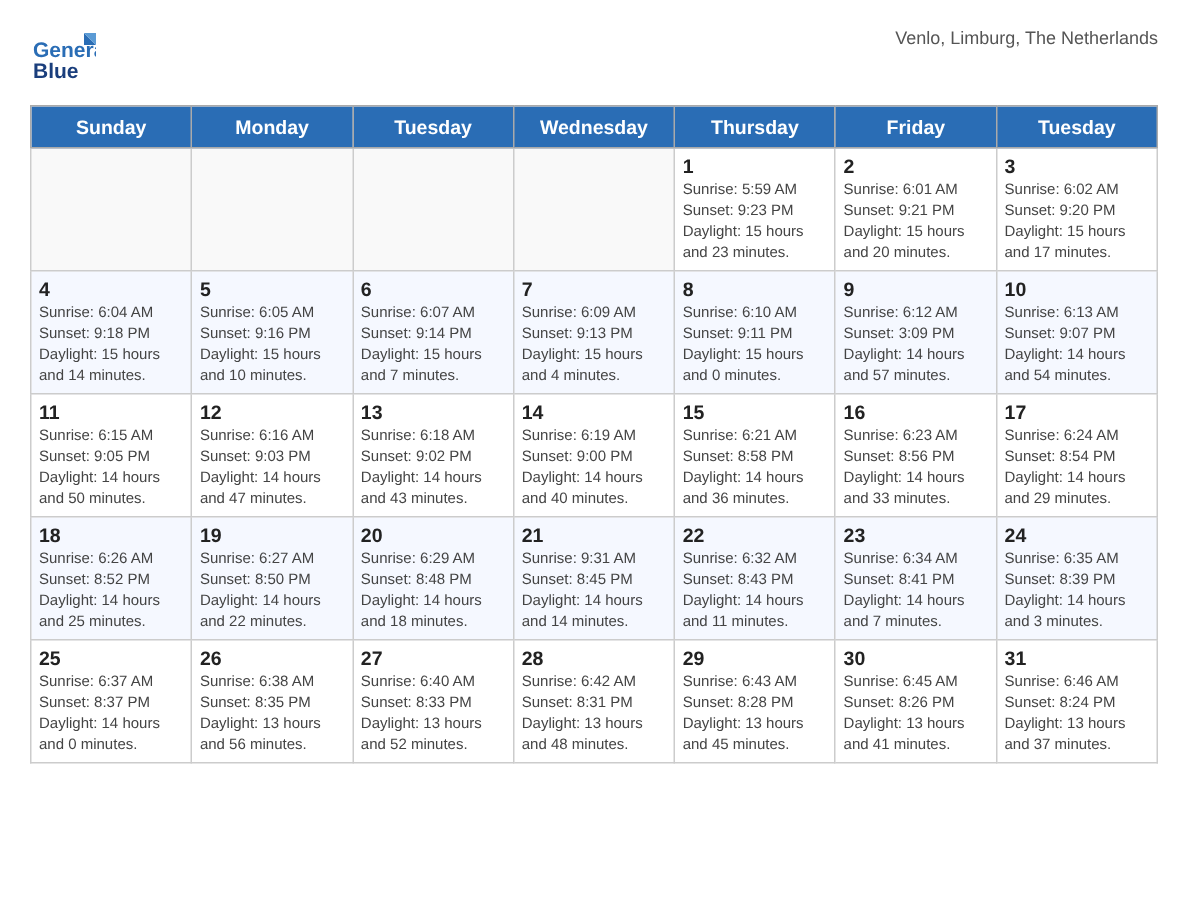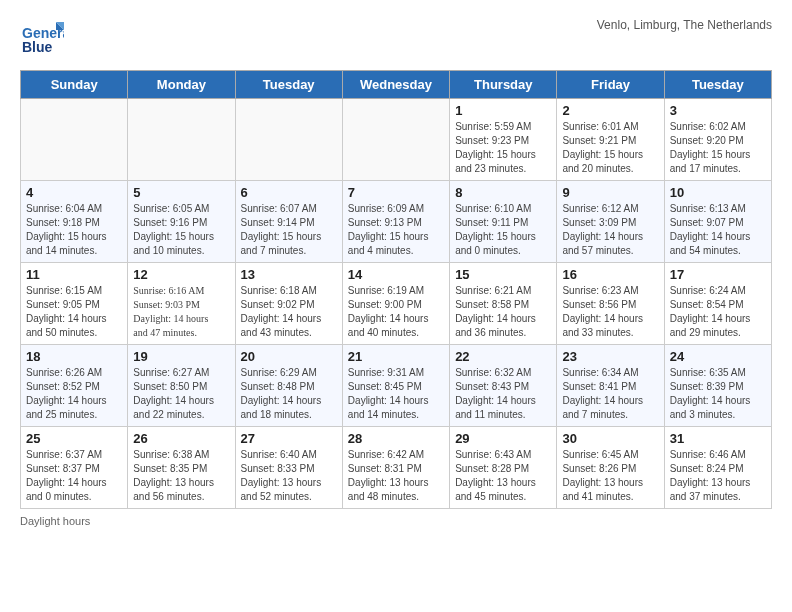--- a/index.html
+++ b/index.html
@@ -132,21 +132,21 @@
         <tr>
           <td>
             <div class="day-num">11</div>
             <div class="day-info" style="white-space: pre-line;">Sunrise: 6:15 AM
 Sunset: 9:05 PM
 Daylight: 14 hours
 and 50 minutes.</div>
           </td>
           <td>
             <div class="day-num">12</div>
-            <div class="day-info" style="white-space: pre-line; font-family: Liberation Serif, serif;">Sunrise: 6:16 AM
+            <div class="day-info" style="white-space: pre-line;">Sunrise: 6:16 AM
 Sunset: 9:03 PM
 Daylight: 14 hours
 and 47 minutes.</div>
           </td>
           <td>
             <div class="day-num">13</div>
             <div class="day-info" style="white-space: pre-line;">Sunrise: 6:18 AM
 Sunset: 9:02 PM
 Daylight: 14 hours
 and 43 minutes.</div>
@@ -278,14 +278,13 @@
             <div class="day-num">31</div>
             <div class="day-info" style="white-space: pre-line;">Sunrise: 6:46 AM
 Sunset: 8:24 PM
 Daylight: 13 hours
 and 37 minutes.</div>
           </td>
         </tr>
       </tbody>
   </table>
 
-  <div class="footer-note">Daylight hours</div>
 </div>
 
 </body></html>

